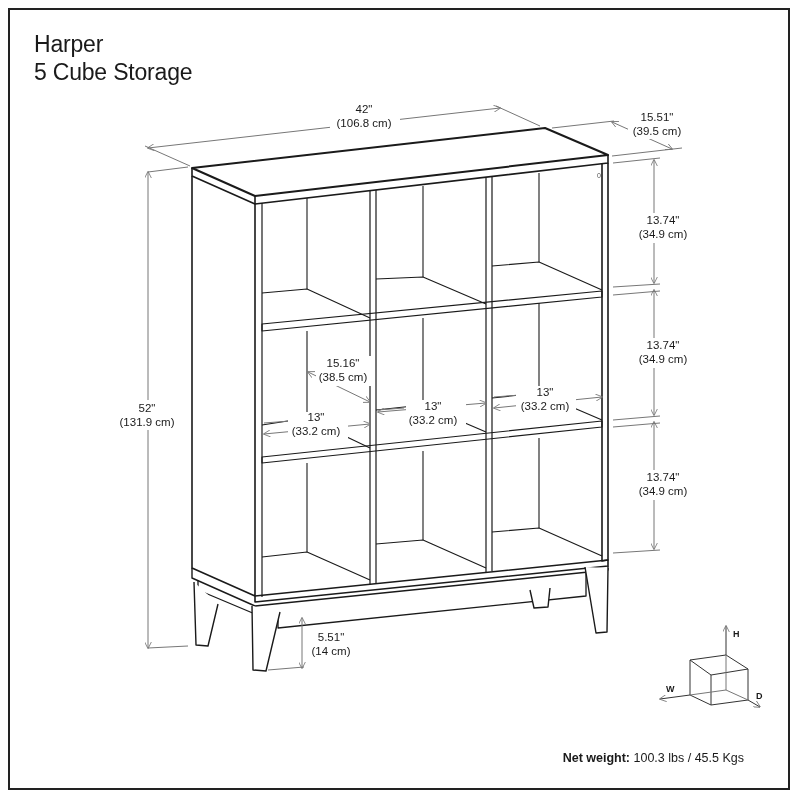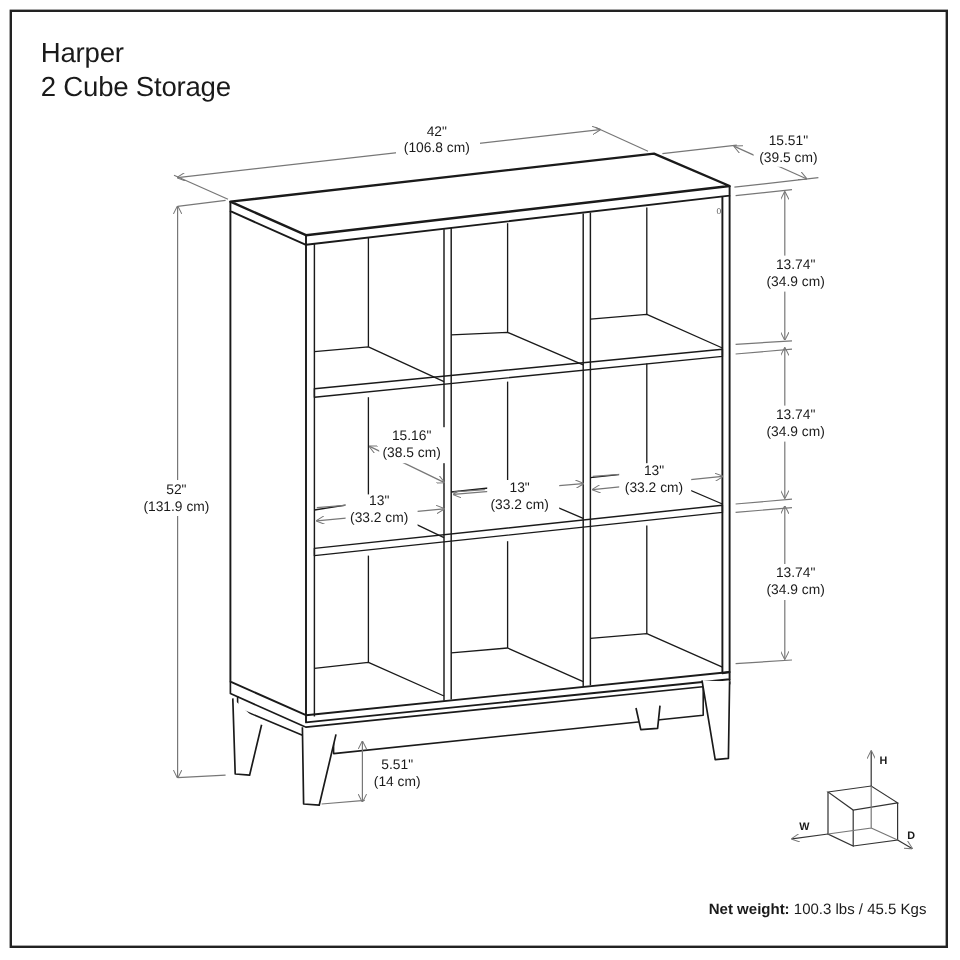--- a/index.html
+++ b/index.html
@@ -3,31 +3,31 @@
 <meta charset="utf-8">
 <style>
   html, body { margin:0; padding:0; background:#ffffff; }
   body { width:800px; height:800px; position:relative; overflow:hidden; font-family:"Liberation Sans", sans-serif; color:#1a1a1a; }
   .frame { position:absolute; left:8px; top:8px; width:782px; height:782px; border:2px solid #222; box-sizing:border-box; }
   .title { position:absolute; left:34px; top:30px; font-size:23px; font-weight:normal; line-height:28px; letter-spacing:-0.2px; }
   svg { position:absolute; left:0; top:0; }
   .dim { font-family:"Liberation Sans", sans-serif; font-size:11.5px; fill:#1a1a1a; text-anchor:middle; }
   .dim-bg { fill:#fff; }
   .axis { font-family:"Liberation Sans", sans-serif; font-size:9px; font-weight:bold; fill:#1a1a1a; }
-  .weight { position:absolute; right:28px; top:751px; font-size:12.5px;padding-left:12px; }
+  .weight { position:absolute; right:56px; top:751px; font-size:12.5px;padding-left:12px; }
   .weight b { font-weight:bold; }
 </style>
 </head>
 <body>
 
 <div class="frame"></div>
 
 <div class="title">
   <div>Harper</div>
-  <div>2 Cube Storage</div>
+  <div>5 Cube Storage</div>
 </div>
 
 <svg width="800" height="800" viewBox="0 0 800 800">
   <defs>
     <marker id="arr" viewBox="0 0 10 10" refX="9" refY="5" markerWidth="7" markerHeight="7" orient="auto-start-reverse">
       <path d="M0,0 L10,5 L0,10" fill="none" stroke="#777" stroke-width="1.2"></path>
     </marker>
   </defs>
 
   <g stroke="#1a1a1a" fill="none" stroke-width="1.6" stroke-linejoin="round">

